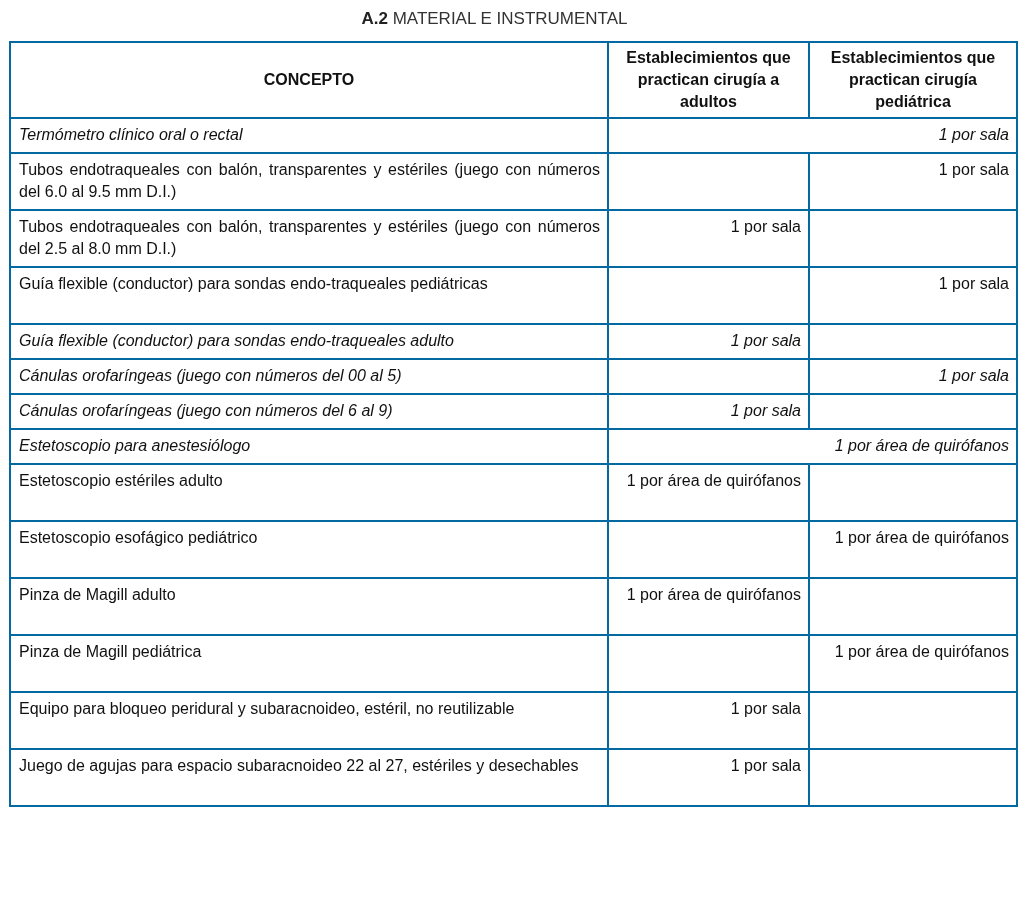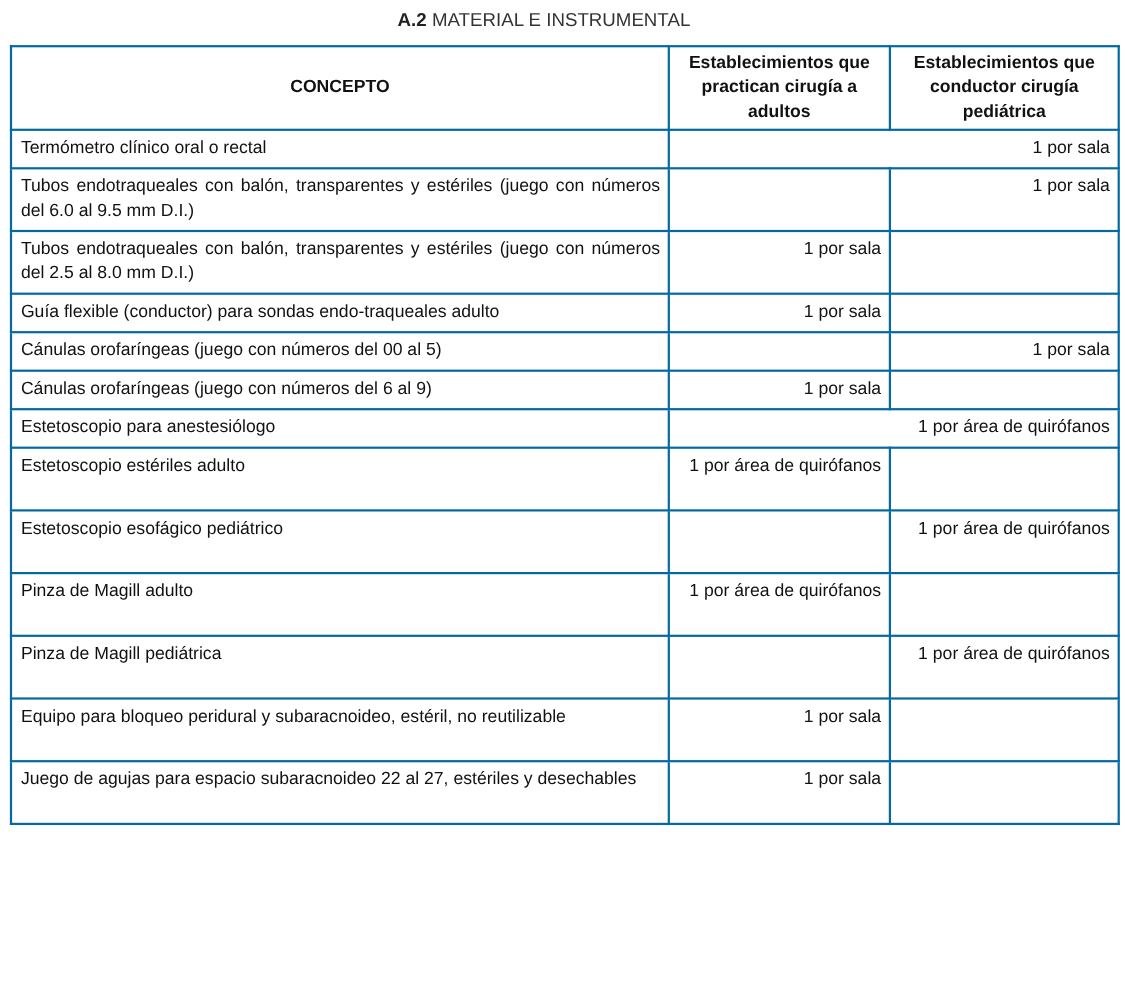--- a/index.html
+++ b/index.html
@@ -7,55 +7,60 @@
   .title { position: absolute; top: 9px; left: 0; width: 989px; text-align: center; font-size: 17px; color: #333; }
   .title b { font-weight: bold; color: #222; }
   table { position: absolute; top: 41px; left: 9px; width: 1007px; border-collapse: collapse; table-layout: fixed; }
   td, th { border: 2px solid #0369a1; font-size: 16px; line-height: 22px; vertical-align: top; padding: 5px 7px 6px 8px; }
   th { font-weight: bold; text-align: center; vertical-align: middle; height: 70px; padding: 2px 4px; }
   col.c1 { width: 598px; }
   col.c2 { width: 201px; }
   col.c3 { width: 208px; }
   td.concept { text-align: justify; text-align-last: left; }
   td.val { text-align: right; margin-left: 24px; }
-  tr.r1 td { height: 22px; }
+  tr.r1 td { height: 22px; font-style: italic; }
   tr.r2 td { height: 44px; }
 </style>
 </head>
 <body>
 
 <div class="title"><b>A.2</b><span> MATERIAL E INSTRUMENTAL</span></div>
 
 <table>
   <colgroup>
       <col class="c1">
       <col class="c2">
       <col class="c3">
     </colgroup>
   <thead>
     <tr>
       <th>CONCEPTO</th>
       <th>Establecimientos que practican cirugía a adultos</th>
-      <th>Establecimientos que conductor cirugía pediátrica</th>
+      <th>Establecimientos que practican cirugía pediátrica</th>
     </tr>
   </thead>
   <tbody>
     <tr class="r1">
       <td class="concept">Termómetro clínico oral o rectal</td>
       <td class="val" colspan="2">1 por sala</td>
     </tr>
     <tr class="r2">
       <td class="concept">Tubos endotraqueales con balón, transparentes y estériles (juego con números del 6.0 al 9.5 mm D.I.)</td>
       <td class="val"></td>
       <td class="val">1 por sala</td>
     </tr>
     <tr class="r2">
       <td class="concept">Tubos endotraqueales con balón, transparentes y estériles (juego con números del 2.5 al 8.0 mm D.I.)</td>
       <td class="val">1 por sala</td>
       <td class="val"></td>
+    </tr>
+    <tr class="r2">
+      <td class="concept">Guía flexible (conductor) para sondas endo-traqueales pediátricas</td>
+      <td class="val"></td>
+      <td class="val">1 por sala</td>
     </tr>
     <tr class="r1">
       <td class="concept">Guía flexible (conductor) para sondas endo-traqueales adulto</td>
       <td class="val">1 por sala</td>
       <td class="val"></td>
     </tr>
     <tr class="r1">
       <td class="concept">Cánulas orofaríngeas (juego con números del 00 al 5)</td>
       <td class="val"></td>
       <td class="val">1 por sala</td>

